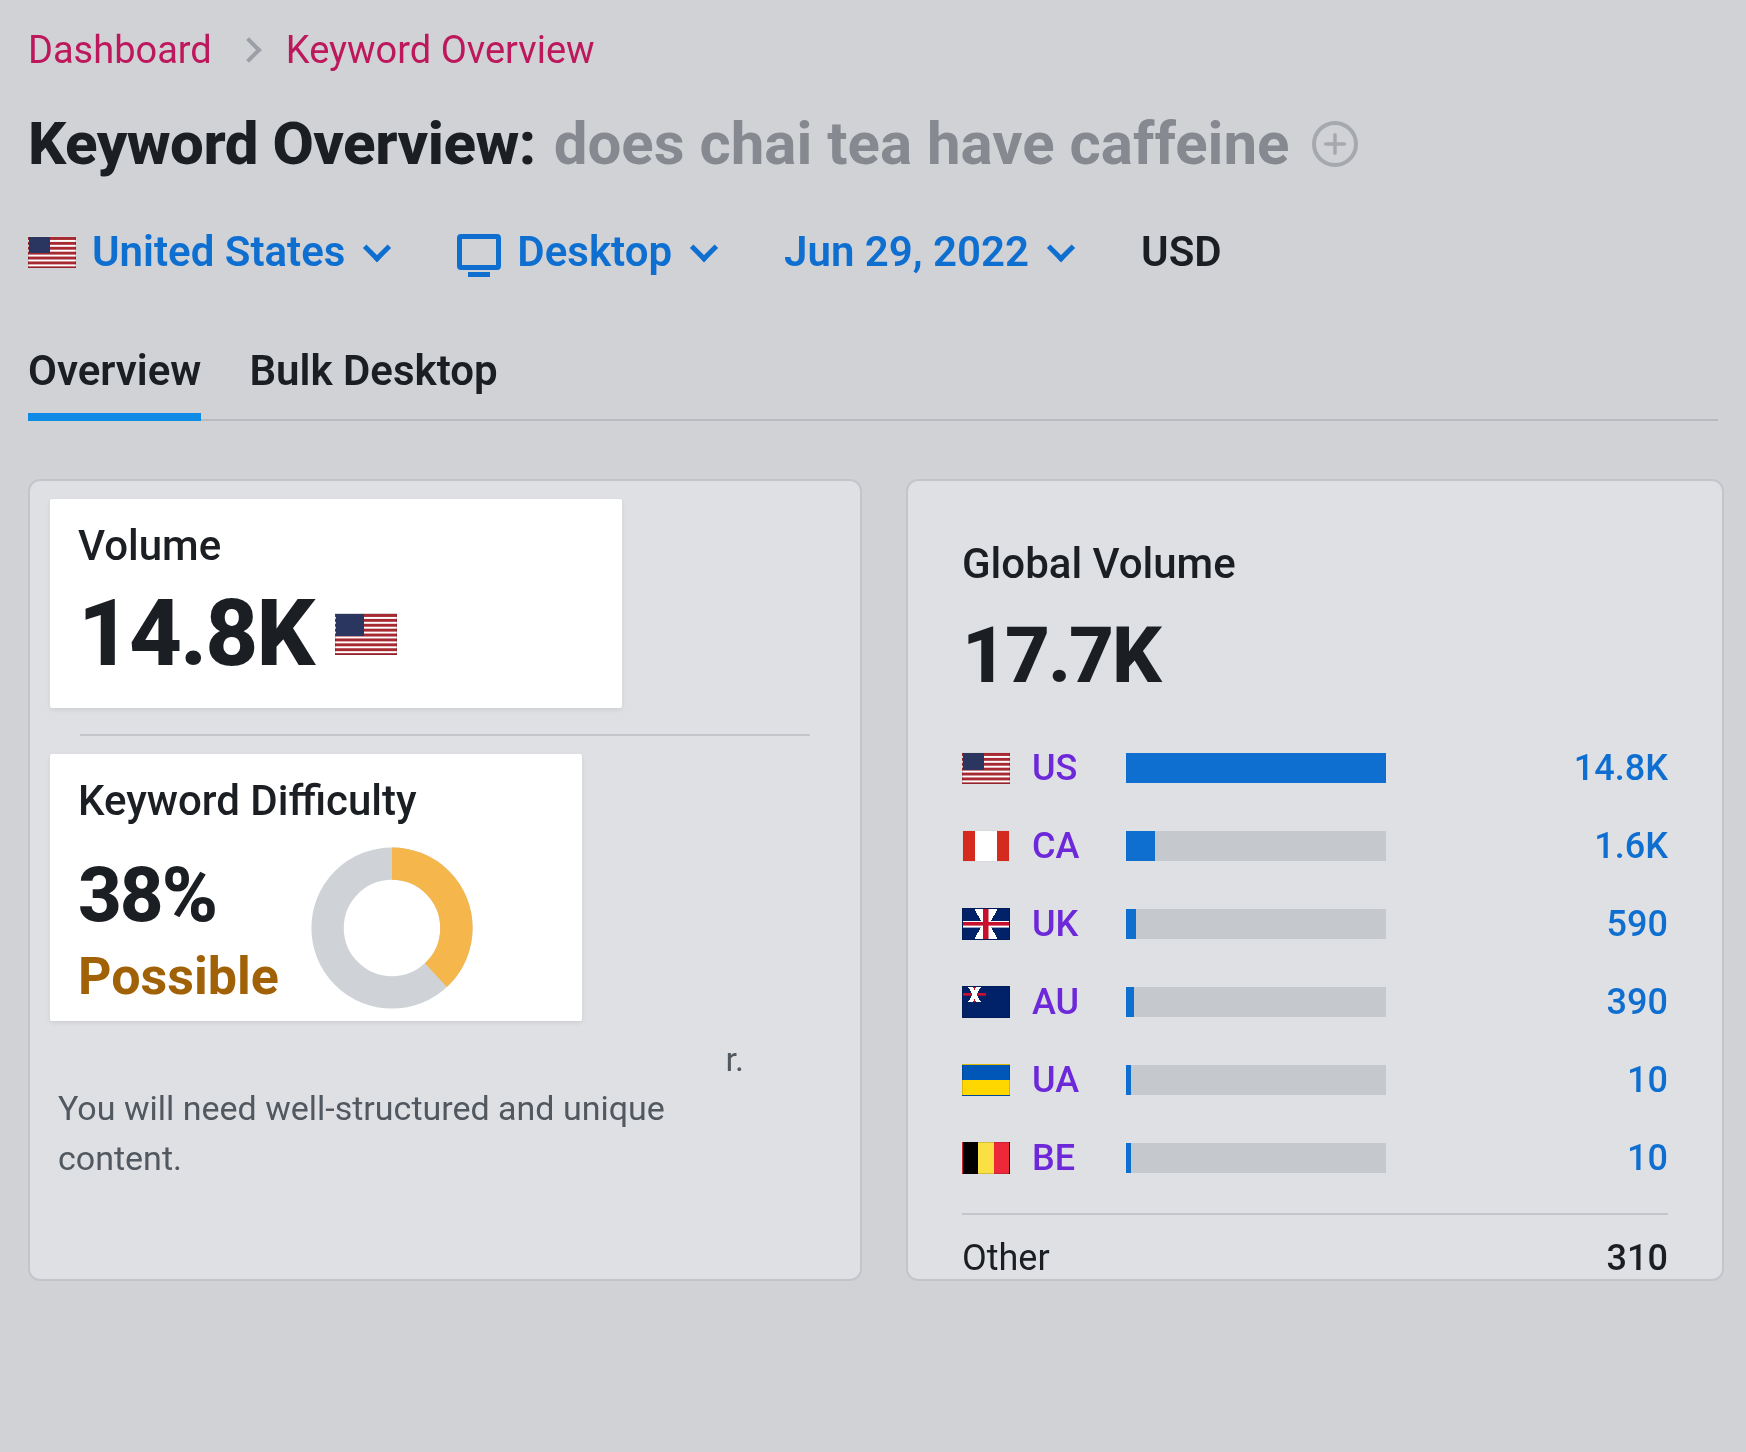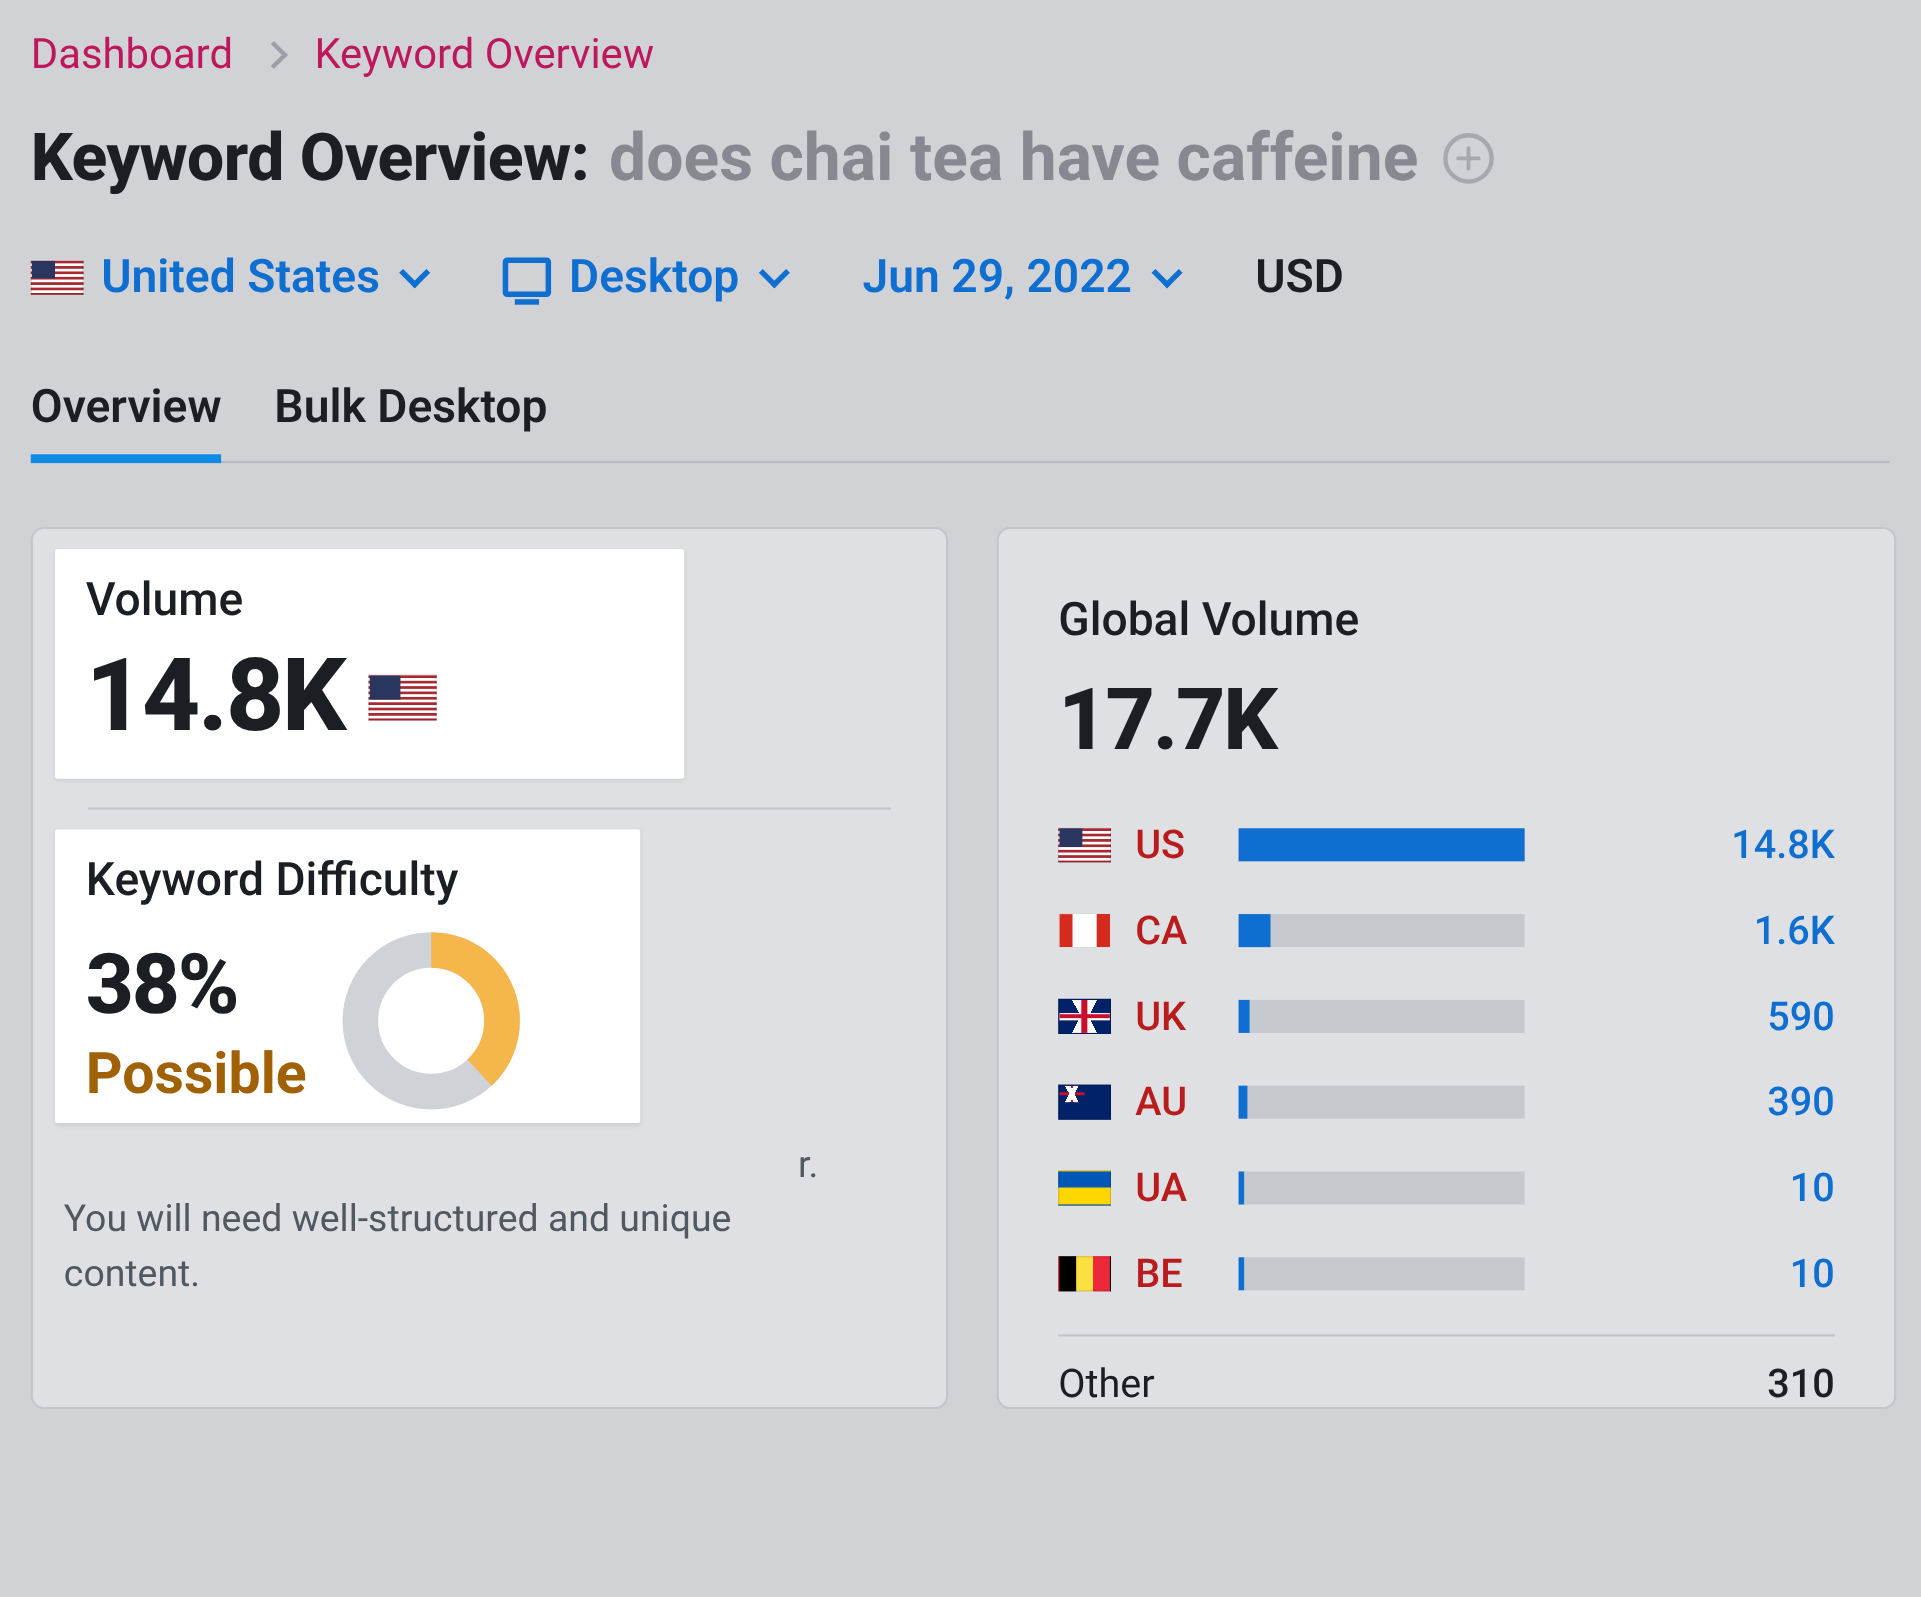--- a/index.html
+++ b/index.html
@@ -83,21 +83,21 @@
     .kd-text .rating { font-size: 52px; color: #a16207; margin-top: 6px; font-weight: bold; }
 
     .kd-desc { font-size: 34px; color: #515860; line-height: 1.45; margin: 14px 0 0 -22px; max-width: 720px; }
 
     
     .gv-label { font-size: 42px; font-weight: 500; margin-bottom: 22px; }
     .gv-number { font-size: 78px; font-weight: 800; letter-spacing: -2px; margin-bottom: 46px; }
 
     .ctry-list { display: flex; flex-direction: column; gap: 36px; }
     .ctry-row { display: flex; align-items: center; gap: 22px; font-size: 36px; }
-    .ctry-row .code { width: 72px; color: #b91c1c; font-weight: 500; }
+    .ctry-row .code { width: 72px; color: #6d28d9; font-weight: 500; }
     .ctry-row .bar { flex: 0 0 260px; height: 30px; background: #c5c8cd; position: relative; }
     .ctry-row .bar .fill { position:absolute; top:0; left:0; height:100%; background:#0f6fd1; }
     .ctry-row .val { margin-left: auto; color: #0f6fd1; font-weight: 500; min-width: 130px; text-align: right; }
     .other-sep { height:2px; background:#c2c5ca; margin: 34px 0 22px 0; }
     .ctry-row.other { font-size: 36px; }
     .ctry-row.other .lbl { color:#1b1f23; }
     .ctry-row.other .val { color:#1b1f23; }
 
   </style>
 </head>

